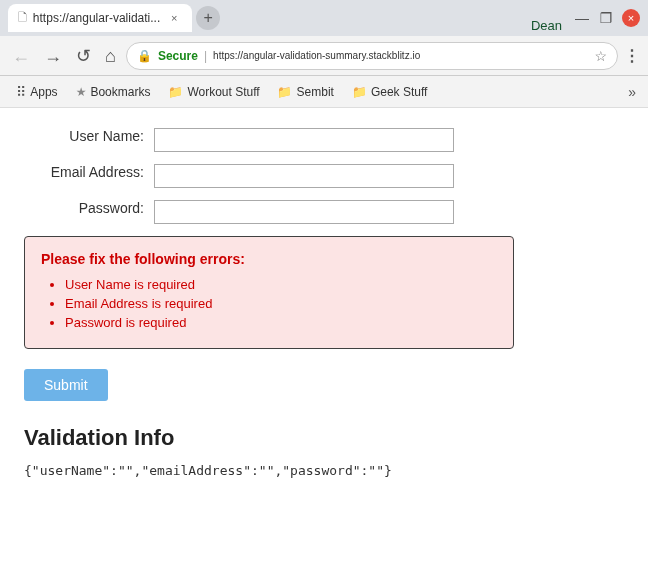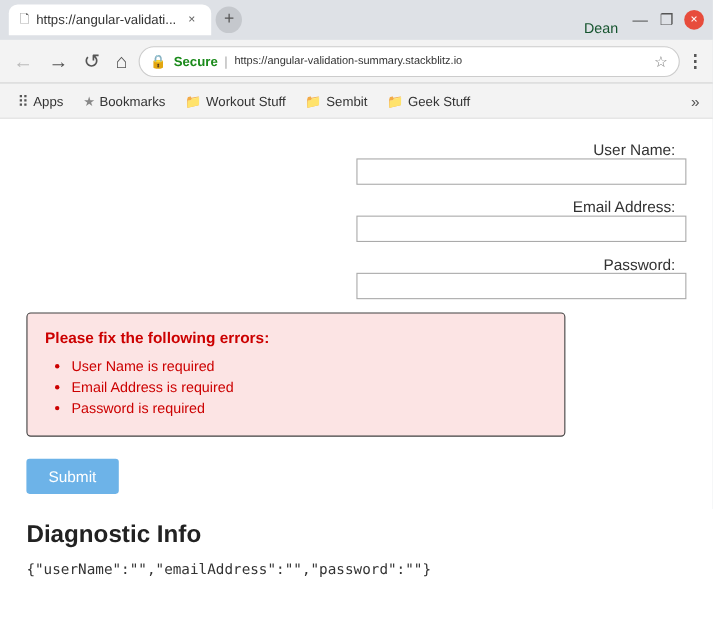--- a/index.html
+++ b/index.html
@@ -182,23 +182,22 @@
 
     .page-title {
       font-size: 28px;
       font-weight: bold;
       color: #222;
       margin-bottom: 24px;
     }
 
     .form-row {
       display: flex;
-      align-items: flex-end;
+      align-items: flex-start;
       margin-bottom: 12px;
-      flex-direction: column;
     }
     .form-label {
       width: 130px;
       font-size: 14px;
       color: #333;
       text-align: right;
       padding-right: 10px;
     }
     .form-input {
       width: 300px;
@@ -340,17 +339,17 @@
         <ul class="error-list">
           <li>User Name is required</li>
           <li>Email Address is required</li>
           <li>Password is required</li>
         </ul>
       </div>
 
       <button type="submit" class="submit-btn">Submit</button>
     </form>
 
-    <h2 class="diagnostic-title">Diagnostic Info</h2>
+    <h2 class="diagnostic-title">Validation Info</h2>
     <div class="diagnostic-json">{"userName":"","emailAddress":"","password":""}</div>
   </div>
 
 </div>
 
 </body></html>

